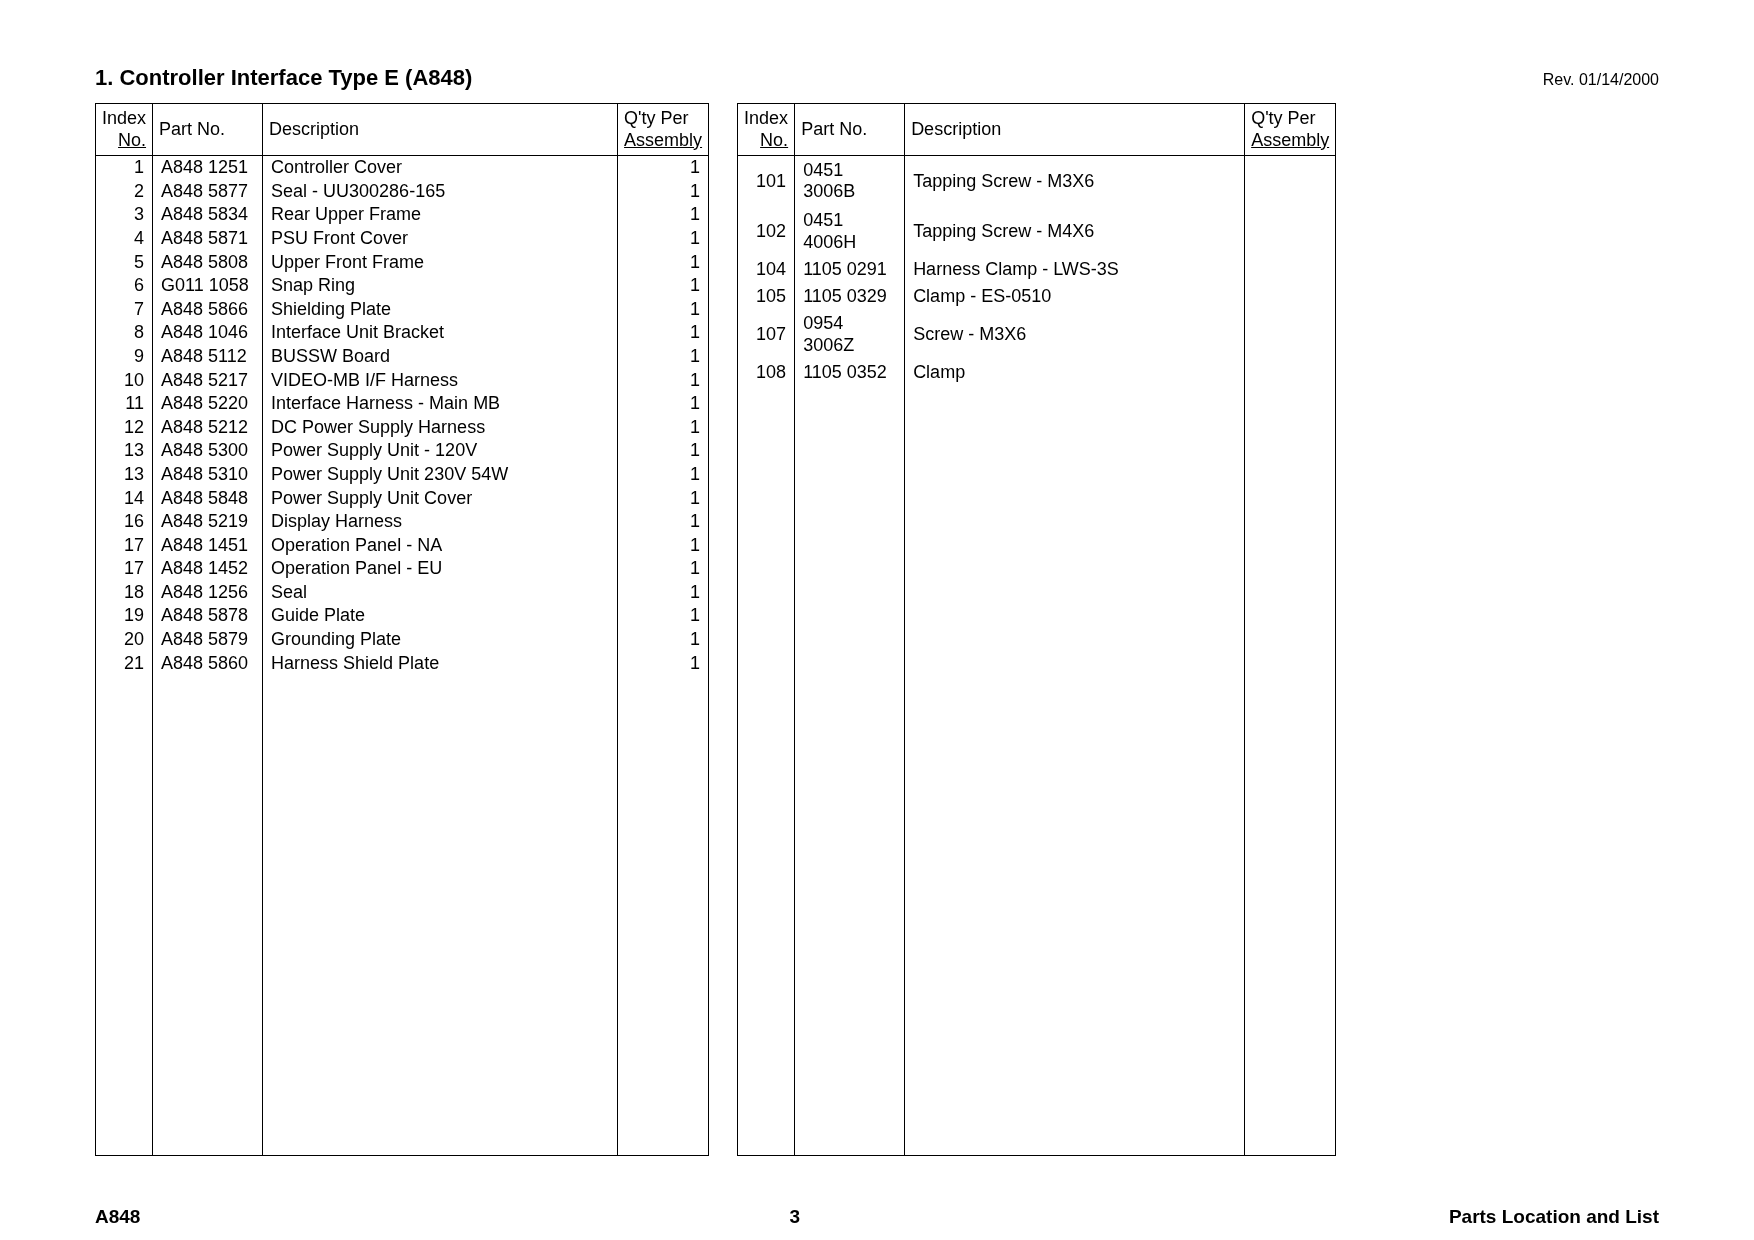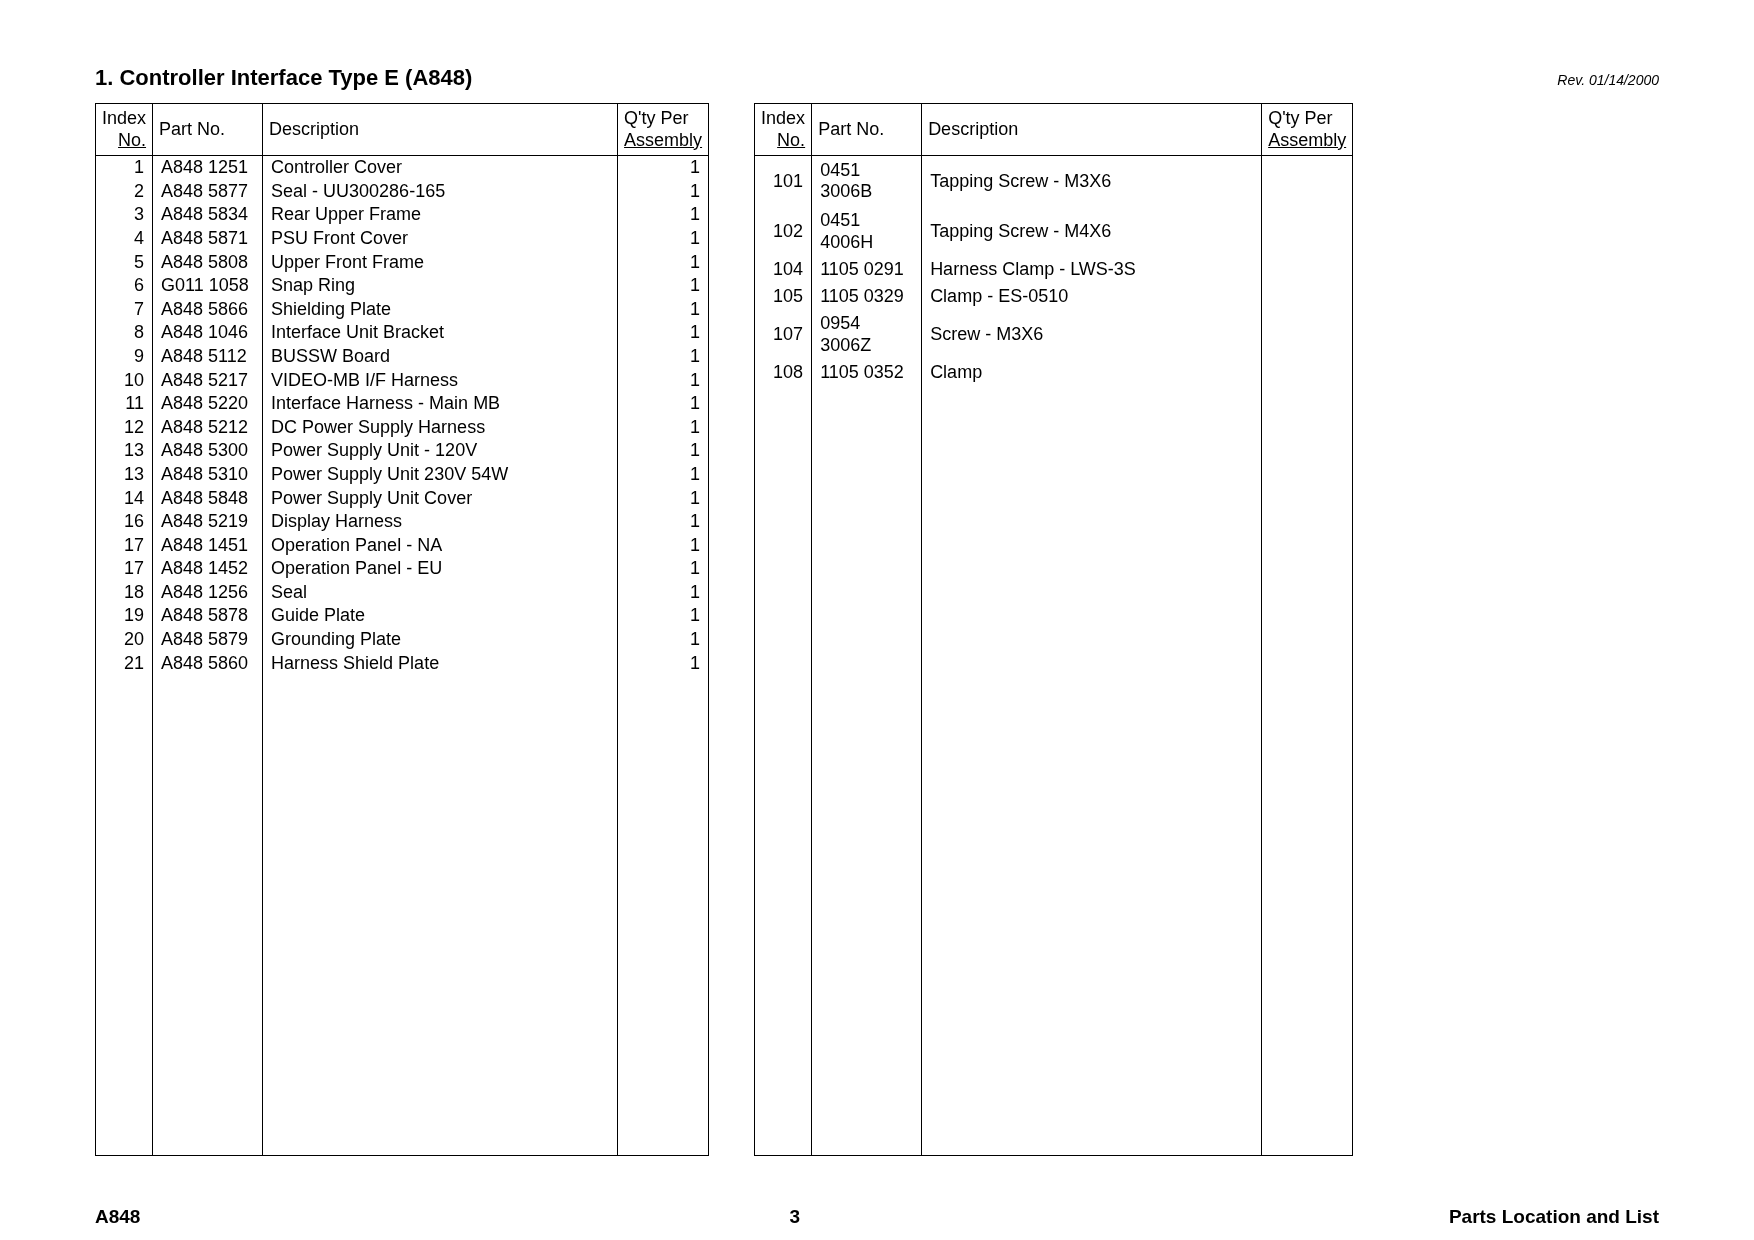--- a/index.html
+++ b/index.html
@@ -15,26 +15,25 @@
       display: flex;
       justify-content: space-between;
       align-items: baseline;
       margin-bottom: 12px;
     }
     .title {
       font-size: 22px;
       font-weight: bold;
     }
     .revision {
-      font-size: 14px;
-      font-style: italic;
+      font-size: 16px;
     }
     .tables {
       display: flex;
-      gap: 45px;
+      gap: 28px;
     }
     table {
       border-collapse: collapse;
       font-size: 18px;
     }
     .tbl1, .tbl2 {
       border: 1.5px solid #000;
     }
     th {
       font-weight: normal;

